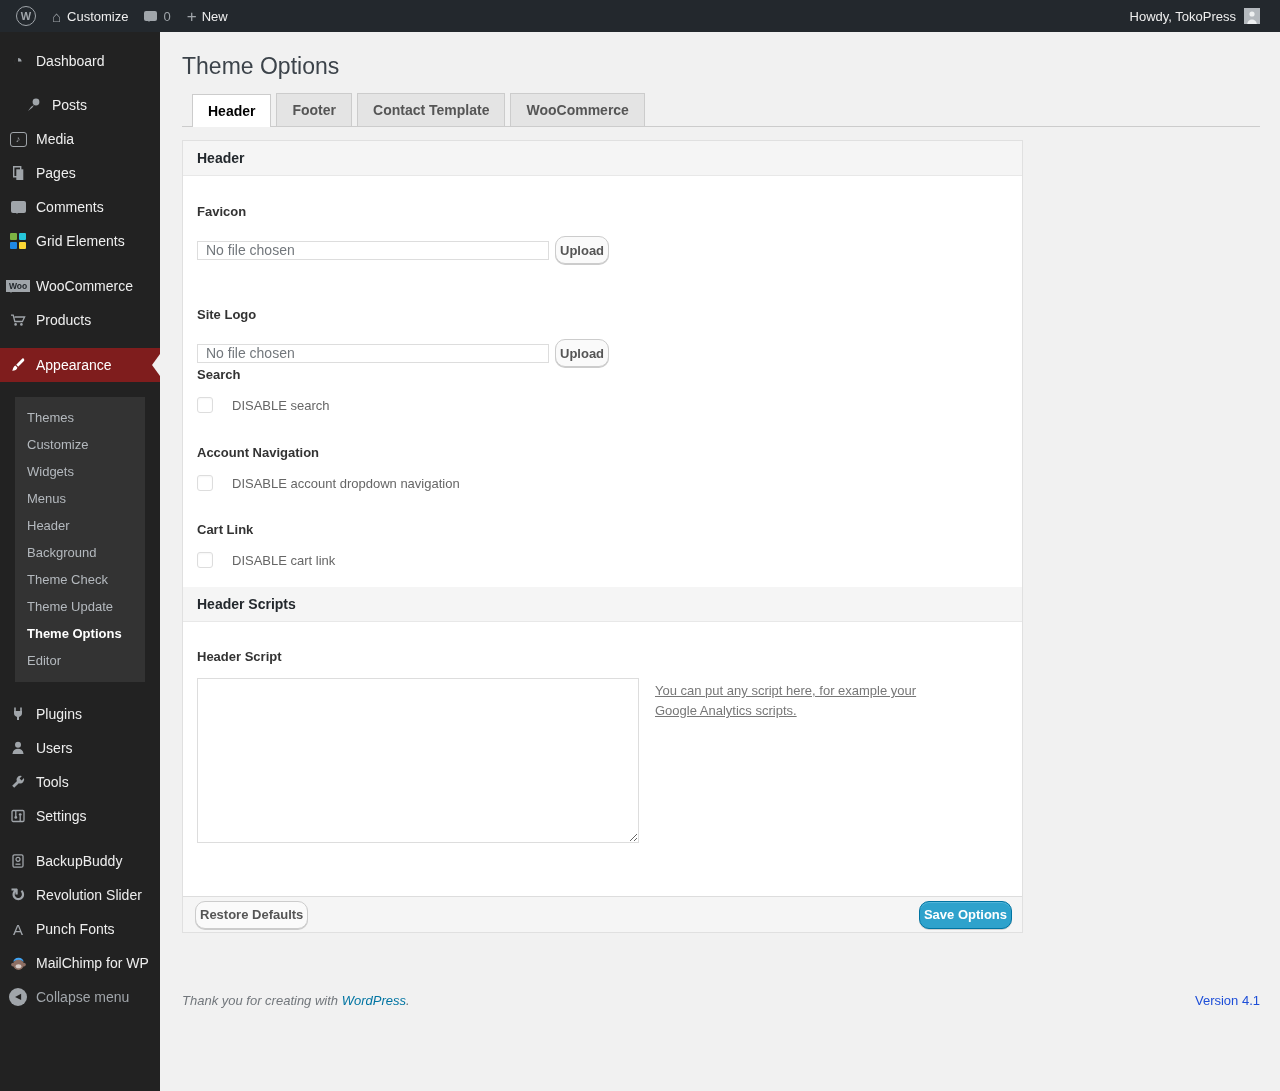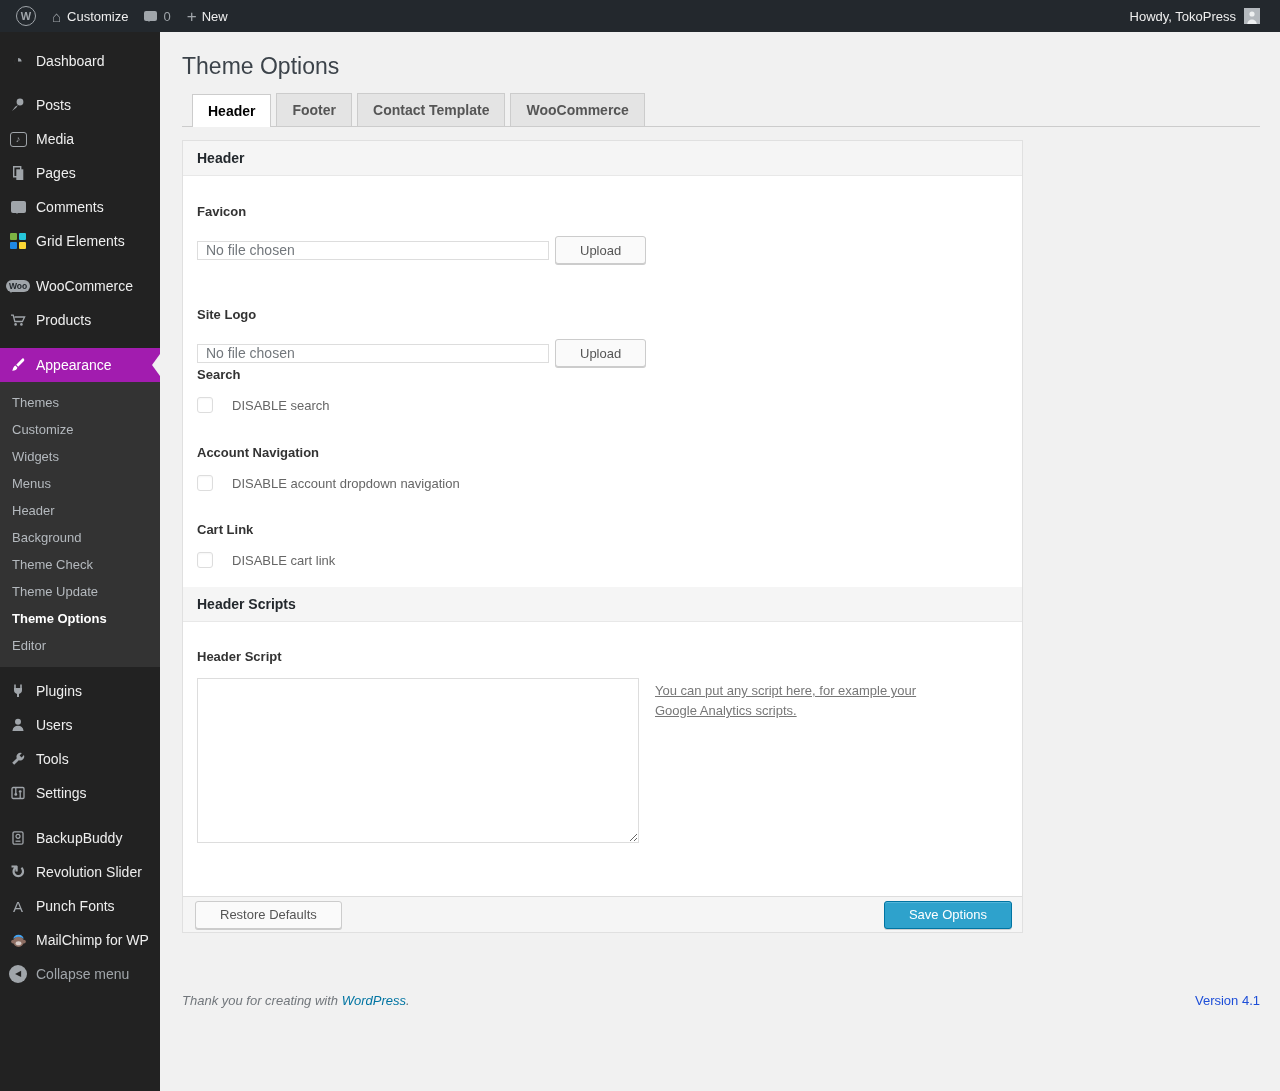--- a/index.html
+++ b/index.html
@@ -41,44 +41,44 @@
   .menu-item {
     display:flex; align-items:center; height:34px;
     color:#eee; font-size:14px; cursor:pointer; position:relative;
   }
   .mi-icon {
     width:20px; height:20px; margin:0 8px; flex:none;
     display:flex; align-items:center; justify-content:center;
     color:#a0a5aa; font-size:16px; line-height:1;
   }
   .mi-icon svg { display:block; }
-  .sep { margin-top:10px; }
+  .sep { margin-top:10px;padding-left:16px; }
   .sep11 { margin-top:11px; }
   .sep7 { margin-top:7px; }
-  .menu-item.current-top { background:#a21caf; color:#fff; }
+  .menu-item.current-top { background:#7f1d1d; color:#fff; }
   .menu-item.current-top .mi-icon { color:#fff; }
   .menu-item.current-top .cur-arrow {
     position:absolute; right:0; top:50%; margin-top:-11px;
     width:0; height:0;
     border:11px solid transparent; border-right:8px solid #f1f1f1; border-left:none;
   }
-  .submenu { background:#333; padding:7px 0 8px 0; list-style:none; margin:0; }
+  .submenu { background:#333; padding:7px 0 8px 0; list-style:none; margin:15px; }
   .submenu li {
     height:27px; line-height:27px; padding-left:12px;
     color:#b4b9be; font-size:13px; cursor:pointer;
   }
   .submenu li.current-sub { color:#fff; font-weight:bold; }
   .bubble16 { width:15px; height:12px; background:#a0a5aa; border-radius:2px; position:relative; }
   .bubble16::after { content:""; position:absolute; bottom:-4px; left:3px;
     border:3px solid transparent; border-top:4px solid #a0a5aa; }
   .grid-icon { width:16px; height:16px; display:grid; grid-template-columns:7px 7px; grid-template-rows:7px 7px; gap:2px; }
   .grid-icon i { display:block; border-radius:1px; }
   .woo-badge {
     background:#a0a5aa; color:#23282d; font-size:8.5px; font-weight:bold;
-    border-radius:6px; padding:2px 3px; line-height:1; position:relative;
+    border-radius:0; padding:2px 3px; line-height:1; position:relative;
   }
   .woo-badge::after { content:""; position:absolute; bottom:-3px; left:3px;
     border:2px solid transparent; border-top:3px solid #a0a5aa; }
   .media-frame {
     width:17px; height:15px; border:1.5px solid currentColor; border-radius:3px;
     display:flex; align-items:center; justify-content:center; font-size:9px;
   }
   .collapse-circle {
     width:18px; height:18px; border-radius:50%; background:#a0a5aa; color:#222;
     display:flex; align-items:center; justify-content:center; font-size:8px;
@@ -112,23 +112,23 @@
   .pb16 { padding-bottom:16px; } .pb19 { padding-bottom:19px; } .pb53 { padding-bottom:53px; }
   .mt30 { } .mt32 { margin-top:32px; } .mt31 { margin-top:31px; }
 
   .file-row { margin-top:17px; display:flex; gap:6px; align-items:center; }
   .file-input {
     width:352px; height:19px; border:1px solid #ddd; background:#fff;
     padding:0 8px; color:#72777c; font-size:14px;
     font-family:"Liberation Sans", sans-serif;
   }
   .btn {
-    height:28px; padding:0 24px; background:#fafafa; border:1px solid #ccc;
-    border-radius:3px; color:#555; font-size:13px; cursor:pointer;
-    font-family:"Liberation Sans", sans-serif; box-shadow:0 1px 0 #ccc;
+    height:28px; padding:0 4px; background:#fafafa; border:1px solid #ccc;
+    border-radius:10px; color:#555; font-size:13px; cursor:pointer;
+    font-family:"Liberation Sans", sans-serif; box-shadow:0 1px 0 #ccc;font-weight:bold;
   }
   .btn-primary {
     background:#2ea2cc; border-color:#0074a2; color:#fff;
     box-shadow:inset 0 1px 0 rgba(120,200,230,.5), 0 1px 0 rgba(0,0,0,.15);
   }
   .check-row { display:flex; align-items:center; gap:19px; margin-top:15px; color:#666; font-size:13px; }
   .check-row input[type=checkbox] {
     appearance:none; -webkit-appearance:none; width:16px; height:16px; margin:0;
     border:1px solid #ddd; border-radius:3px; background:#fff;
     box-shadow:inset 0 1px 2px rgba(0,0,0,.04); cursor:pointer;

